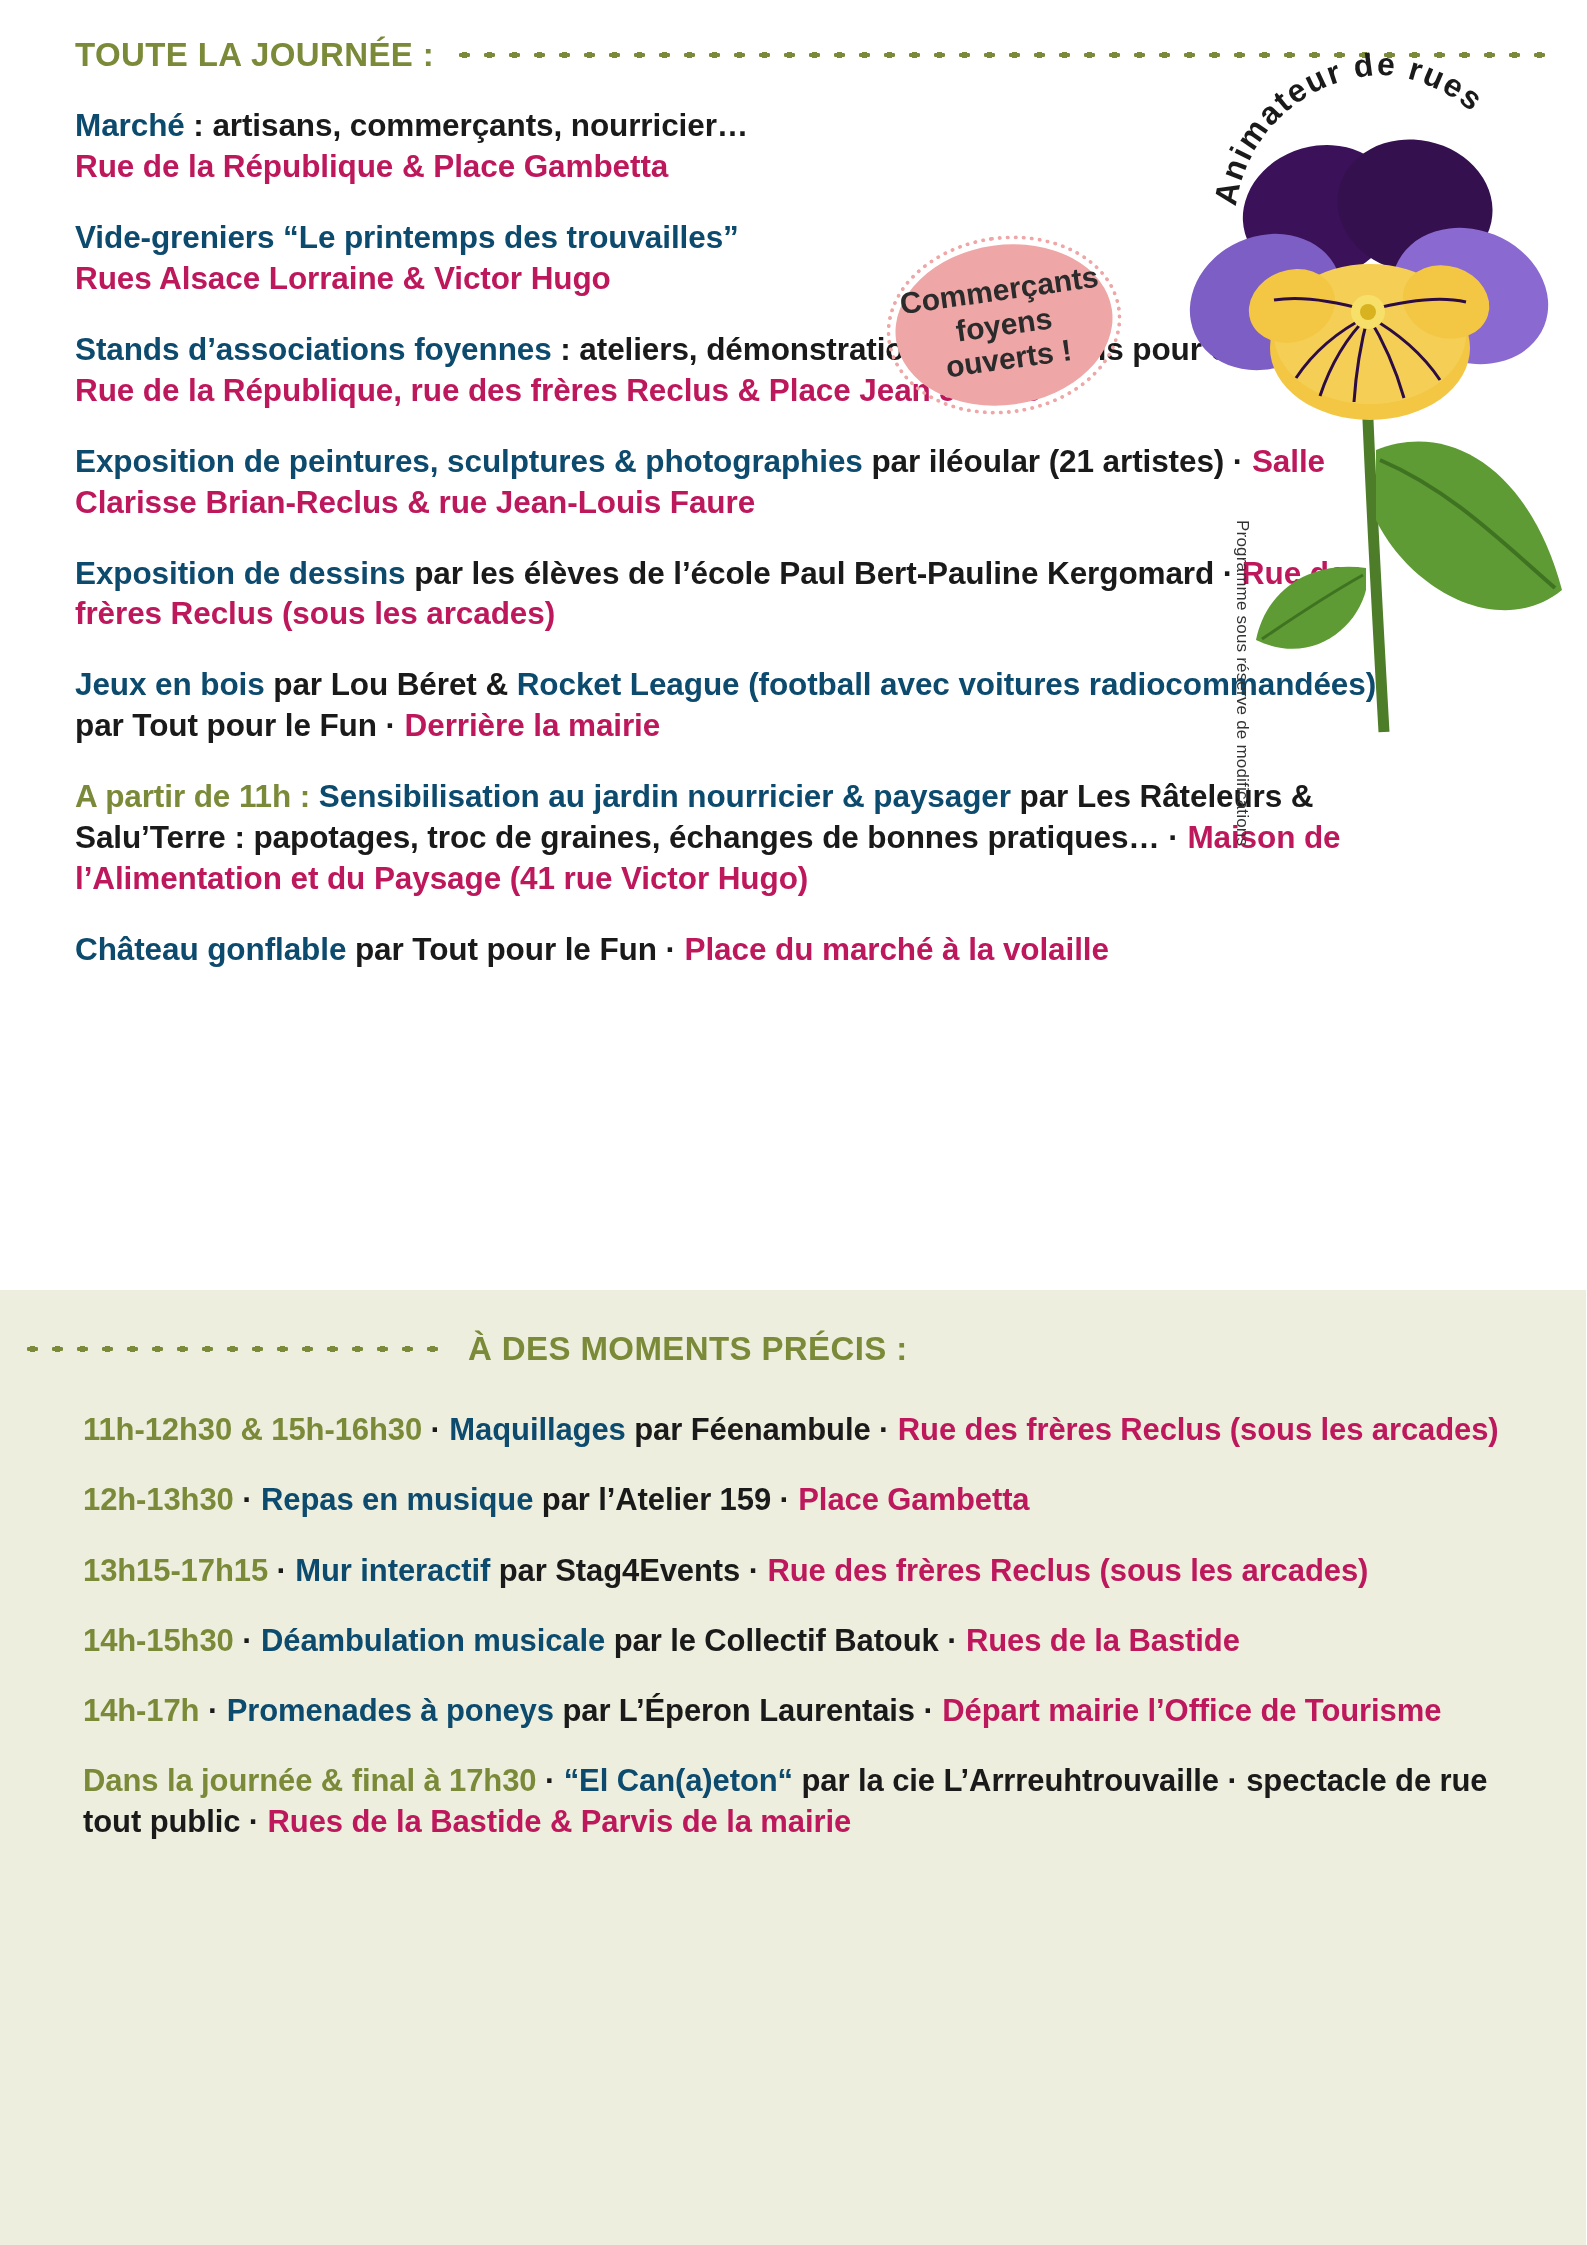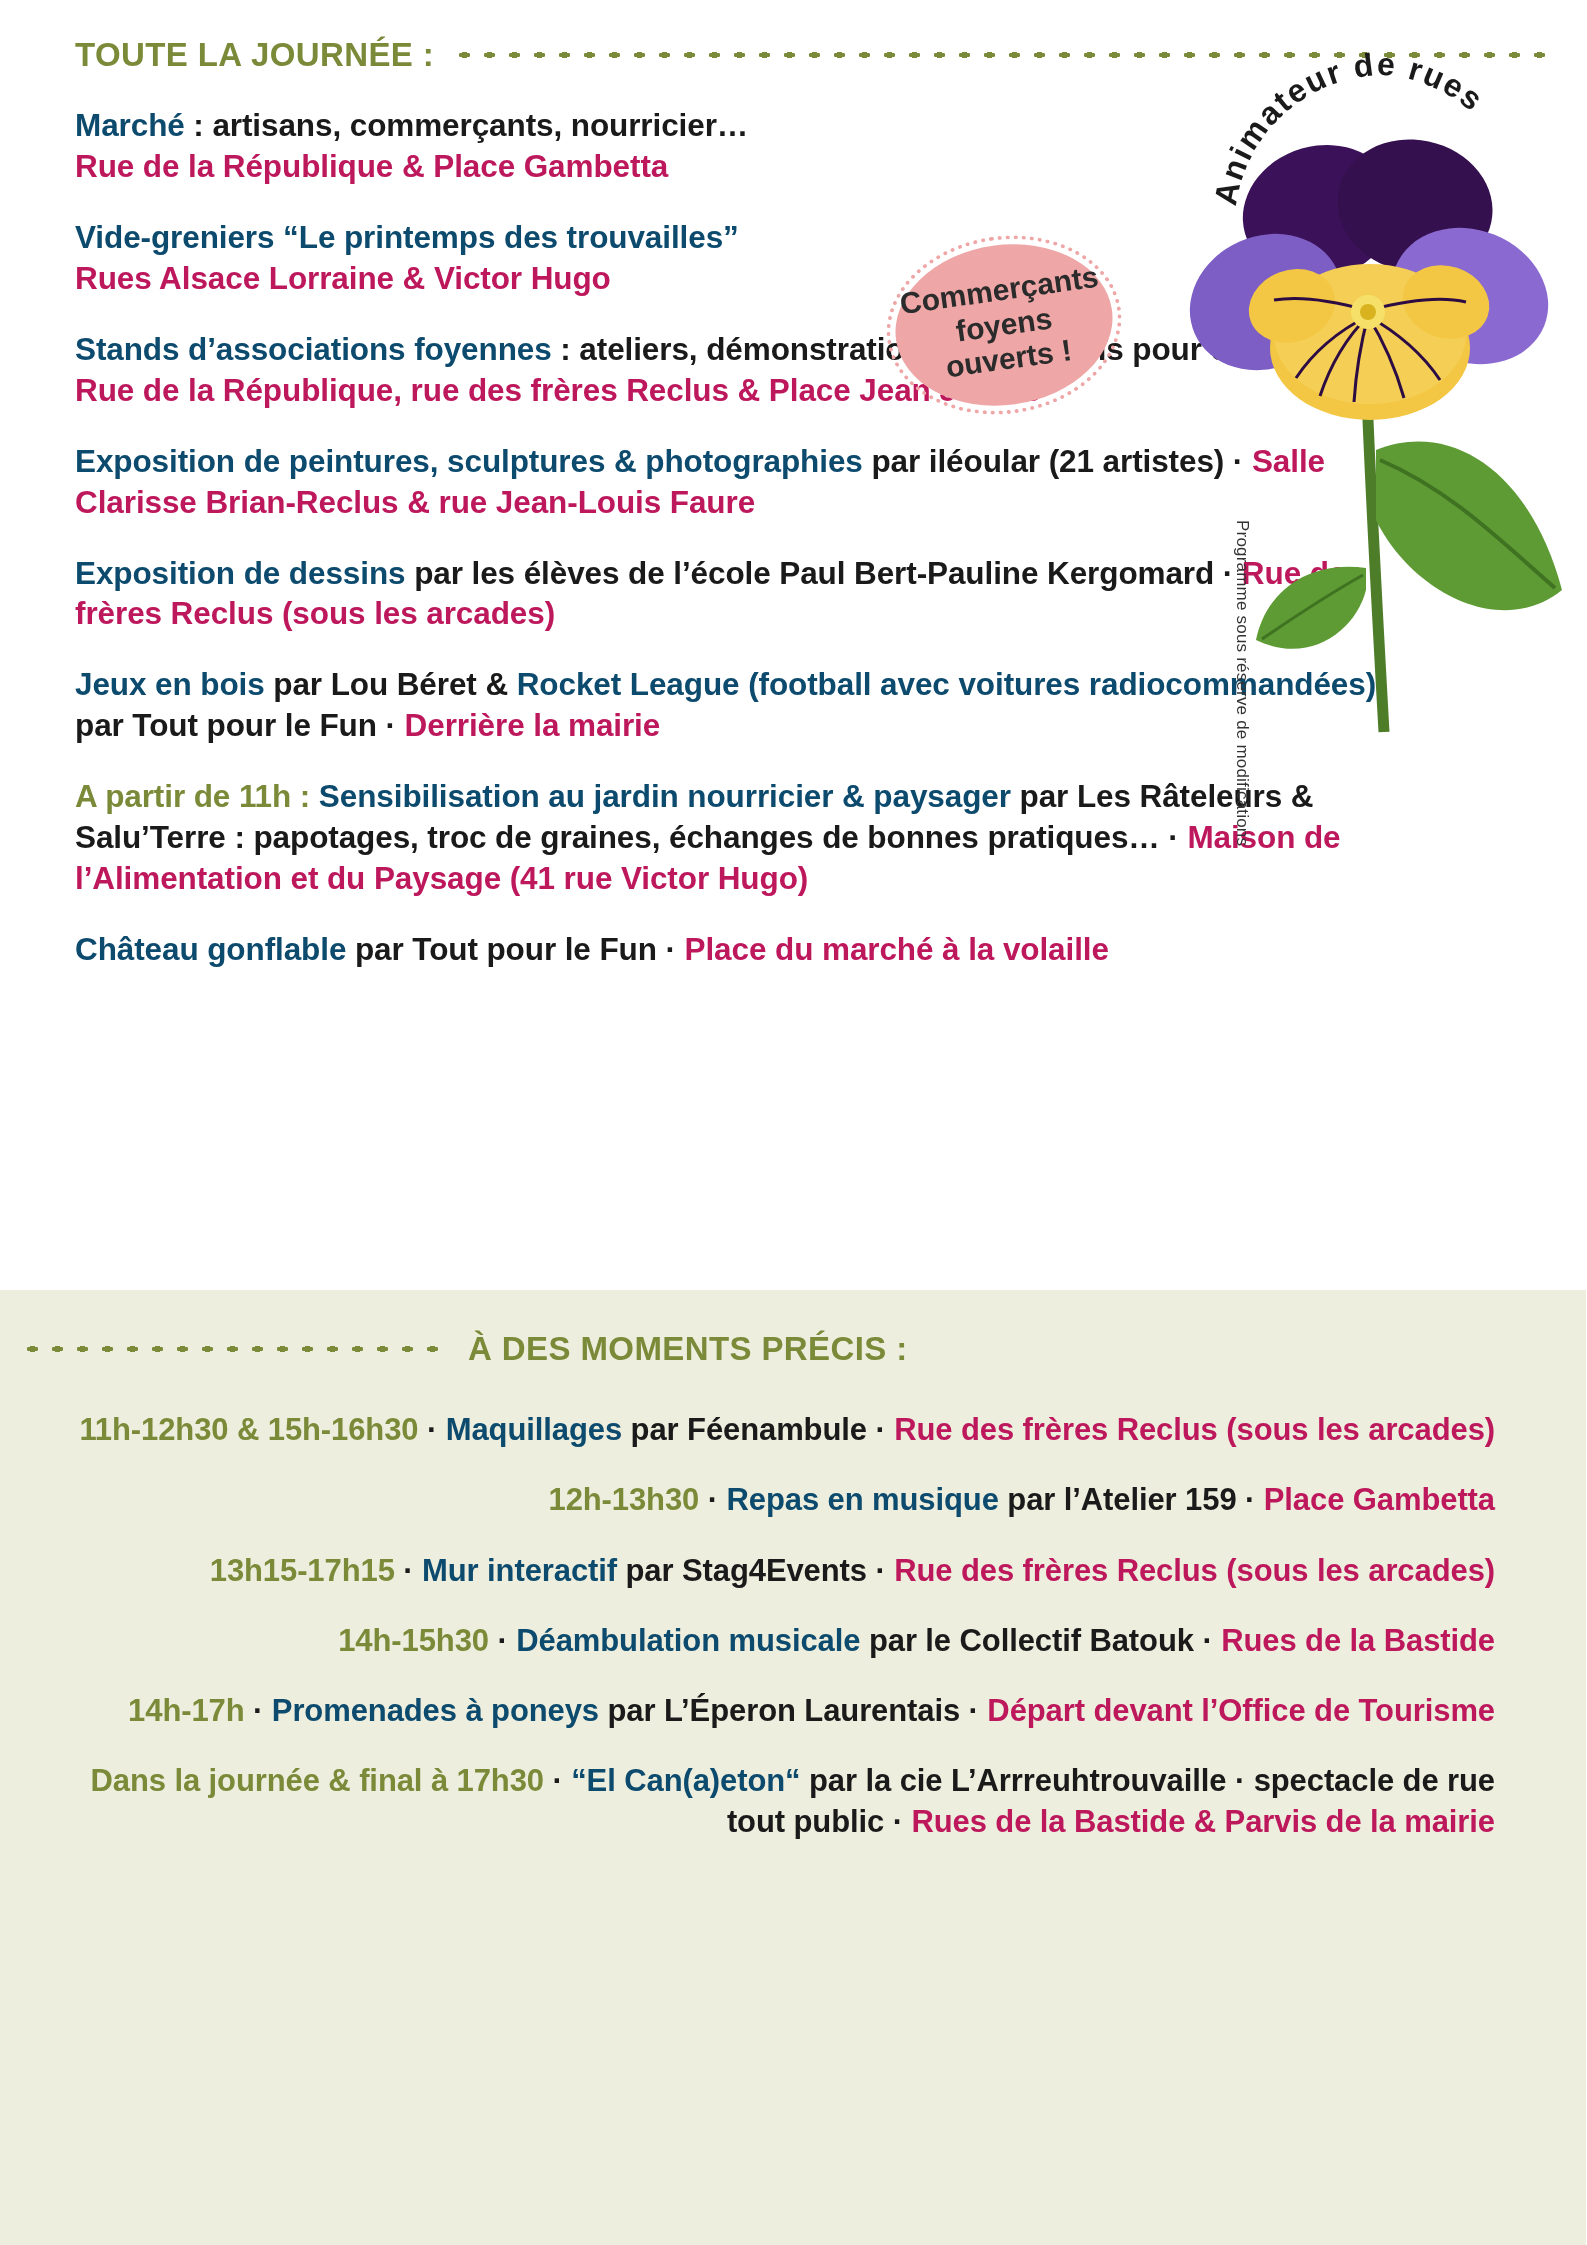--- a/index.html
+++ b/index.html
@@ -46,21 +46,21 @@
   #head-toute {
     position:absolute; left:75px; top:36px; width:1480px;
   }
   #head-precis {
     position:absolute; left:20px; top:40px; width:1060px;
   }
 
   
   .entries { position:absolute; }
   #entries-top { left:75px; top:105px; width:1320px; }
-  #entries-bottom { left:75px; top:120px; width:1420px;text-align:right; }
+  #entries-bottom { left:83px; top:120px; width:1420px; }
 
   .entry {
     font-size:31.5px;
     line-height:1.30;
     font-weight:bold;
     color:#1a1a1a;
     margin-bottom:30px;
     letter-spacing:-0.1px;
   }
   #entries-bottom .entry { font-size:31px; margin-bottom:30px; }
@@ -197,17 +197,17 @@
   <div id="head-precis" class="section-head">
     <span class="dots short"></span>
     <span>À DES MOMENTS PRÉCIS :</span>
   </div>
 
   <div class="entries" id="entries-bottom">
       <div class="entry"><span class="b c-green">11h-12h30 &amp; 15h-16h30</span><span class="b c-dark"> · </span><span class="b c-purple">Maquillages</span><span class="b c-dark"> par Féenambule · </span><span class="b c-orange">Rue des frères Reclus (sous les arcades)</span></div>
       <div class="entry"><span class="b c-green">12h-13h30</span><span class="b c-dark"> · </span><span class="b c-purple">Repas en musique</span><span class="b c-dark"> par l’Atelier 159 · </span><span class="b c-orange">Place Gambetta</span></div>
       <div class="entry"><span class="b c-green">13h15-17h15</span><span class="b c-dark"> · </span><span class="b c-purple">Mur interactif</span><span class="b c-dark"> par Stag4Events · </span><span class="b c-orange">Rue des frères Reclus (sous les arcades)</span></div>
       <div class="entry"><span class="b c-green">14h-15h30</span><span class="b c-dark"> · </span><span class="b c-purple">Déambulation musicale</span><span class="b c-dark"> par le Collectif Batouk · </span><span class="b c-orange">Rues de la Bastide</span></div>
-      <div class="entry"><span class="b c-green">14h-17h</span><span class="b c-dark"> · </span><span class="b c-purple">Promenades à poneys</span><span class="b c-dark"> par L’Éperon Laurentais · </span><span class="b c-orange">Départ devant l’Office de Tourisme</span></div>
+      <div class="entry"><span class="b c-green">14h-17h</span><span class="b c-dark"> · </span><span class="b c-purple">Promenades à poneys</span><span class="b c-dark"> par L’Éperon Laurentais · </span><span class="b c-orange">Départ mairie l’Office de Tourisme</span></div>
       <div class="entry"><span class="b c-green">Dans la journée &amp; final à 17h30</span><span class="b c-dark"> · </span><span class="b c-purple">“El Can(a)eton“</span><span class="b c-dark"> par la cie L’Arrreuhtrouvaille · spectacle de rue tout public · </span><span class="b c-orange">Rues de la Bastide &amp; Parvis de la mairie</span></div>
     </div>
 
 </div>
 
 </body></html>

